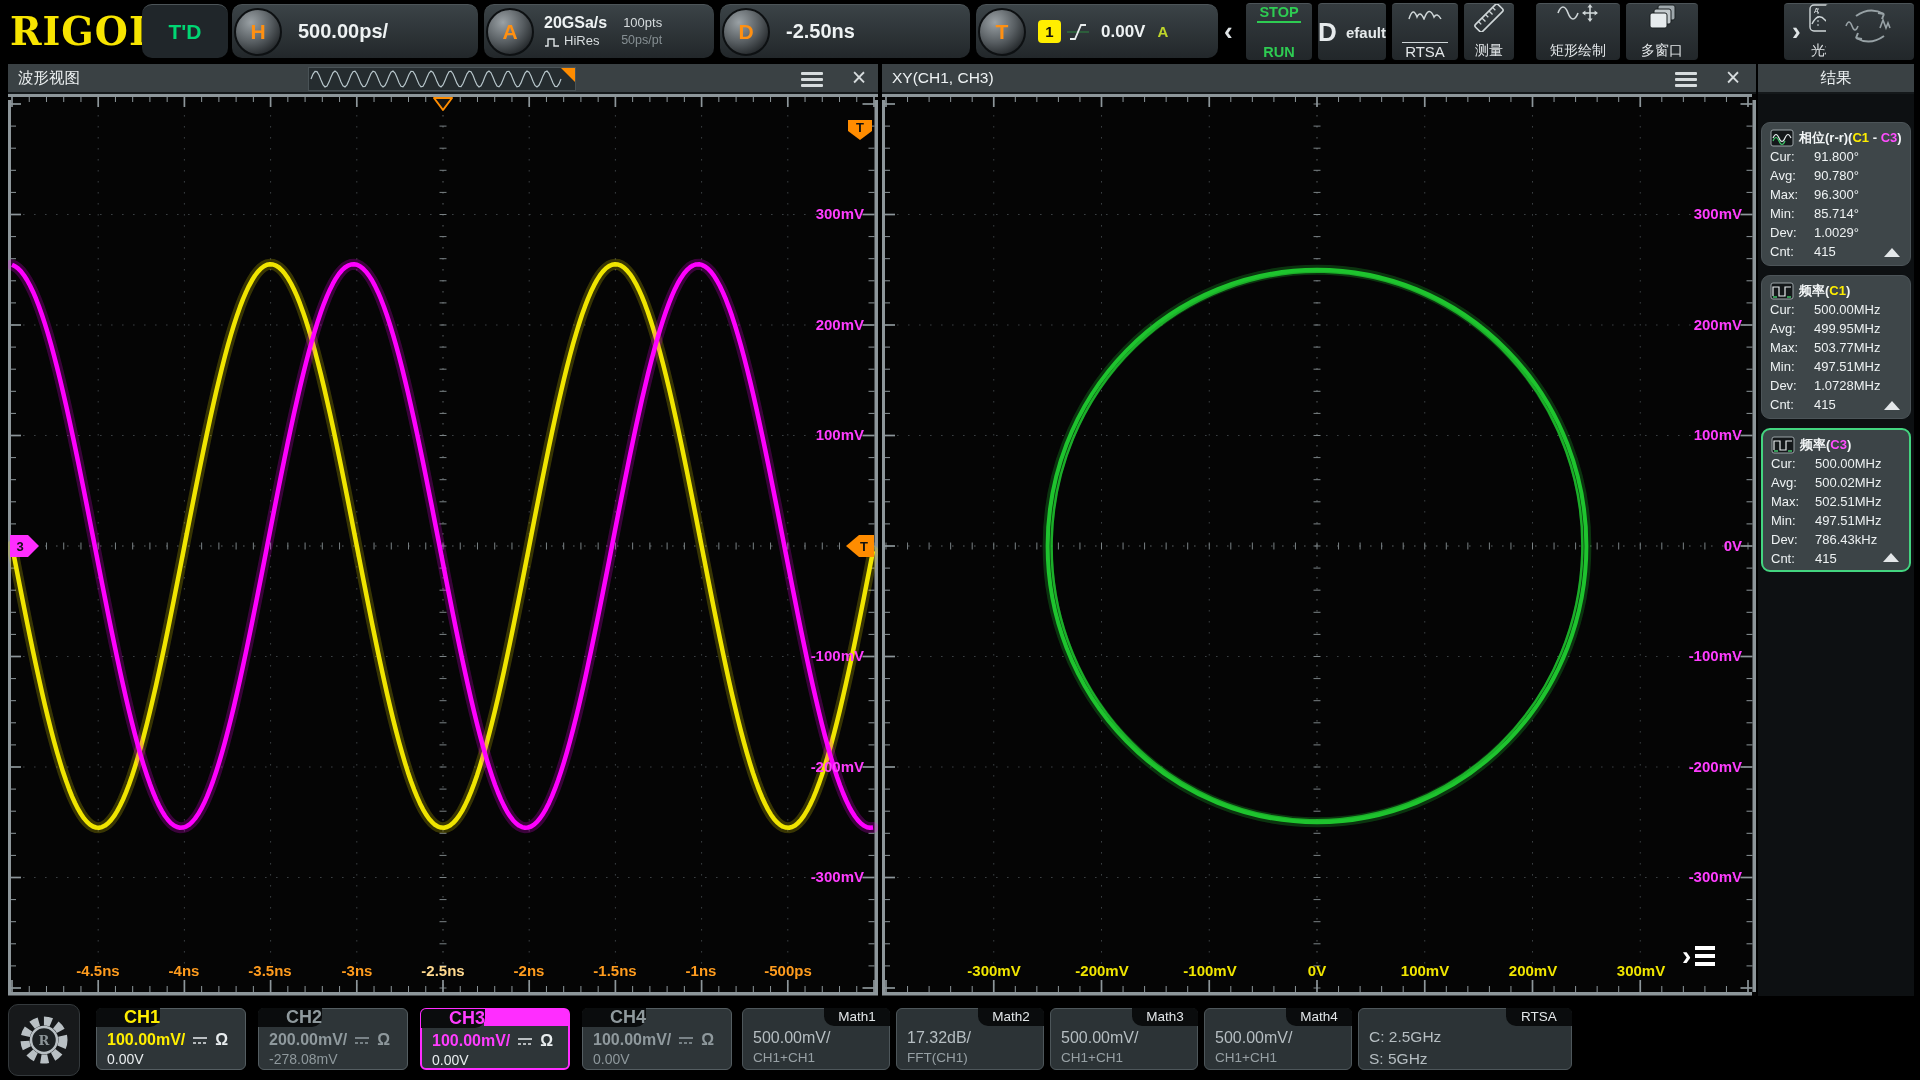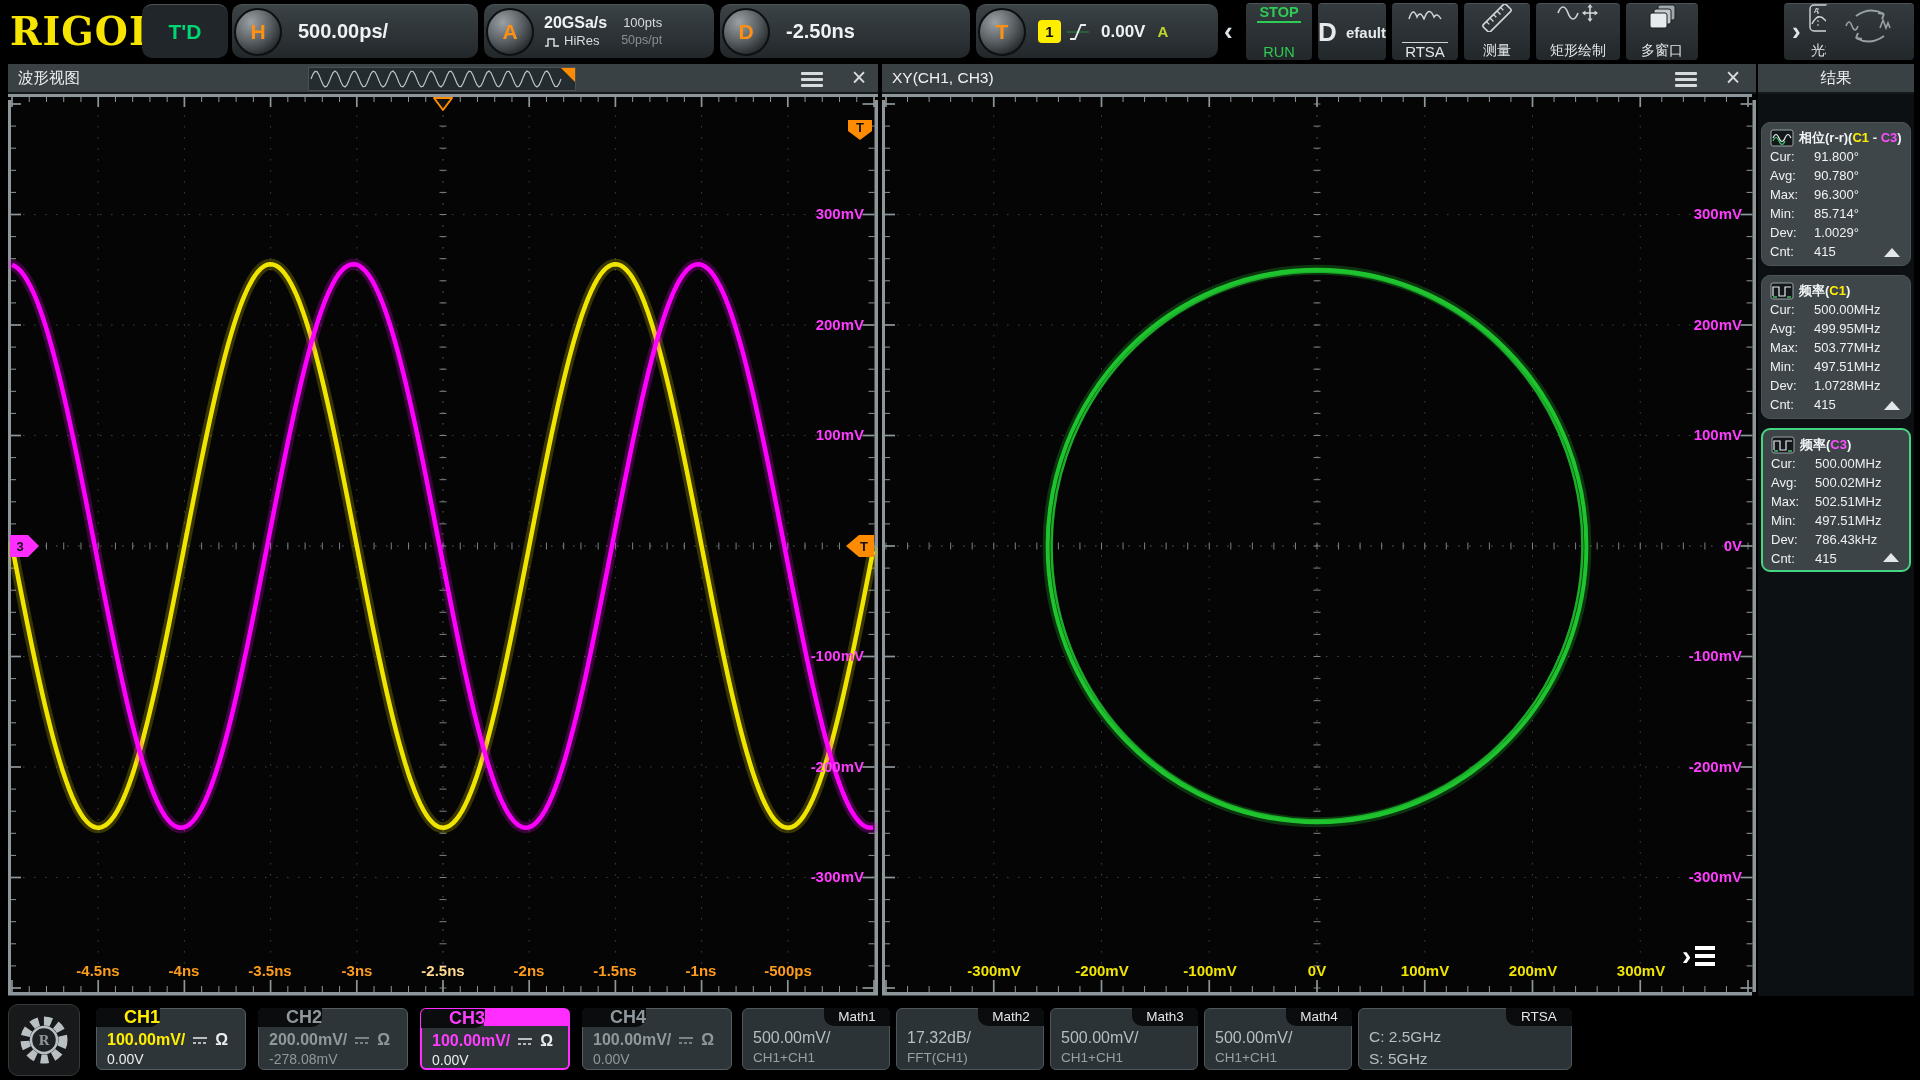--- a/index.html
+++ b/index.html
@@ -37,27 +37,27 @@
   #trig-sweep{font-size:15px;font-weight:bold;color:#bfd62a;margin-left:12px}
   .chev{position:absolute;top:16px;font-size:26px;font-weight:bold;color:#dfe4e6}
   #chev-l{left:1224px}
   #chev-r{left:1792px}
   .tbtn{position:absolute;top:3px;height:57px;border-radius:4px;
     background:linear-gradient(#343b3f,#22272a);border-top:1px solid #4c5458;
     display:flex;flex-direction:column;align-items:center;justify-content:space-between;gap:2px}
   .tbtn .lab{font-size:14px;color:#e3e7e9}
   #btn-stoprun{left:1246px;width:66px}
   #btn-stoprun .stop{color:#2ecc52;font-size:14.5px;font-weight:bold;border-bottom:2px solid #2ecc52;padding:0 2px 1px}
-  #btn-stoprun .run{color:#2ecc52;font-size:14.5px;font-weight:normal;margin-top:1px}
+  #btn-stoprun .run{color:#2ecc52;font-size:14.5px;font-weight:bold;margin-top:1px}
   #btn-default{left:1318px;width:68px;flex-direction:row;gap:0}
   #btn-default .d{font-size:26px;font-weight:bold}
   #btn-default .rest{font-size:15px;font-weight:bold}
   #btn-rtsa{left:1392px;width:66px}
   #btn-rtsa .lab{font-size:15px;border-top:1px solid #cfd6d8;padding:0 3px}
-  #btn-measure{left:1464px;width:66px}
+  #btn-measure{left:1464px;width:50px}
   #btn-rect{left:1536px;width:84px}
   #btn-multi{left:1626px;width:72px}
   #btn-cursor{left:1784px;width:82px}
   #btn-mode{left:1826px;width:88px}
 
   
   .panel{position:absolute;top:64px;height:932px;background:#737373}
   .phead{position:absolute;left:0;top:0;right:0;height:30px;background:#3a4144;
     border-bottom:2px solid #14181a;display:flex;align-items:center}
   .ptitle{font-size:15.5px;color:#eef2f3;margin-left:10px}

